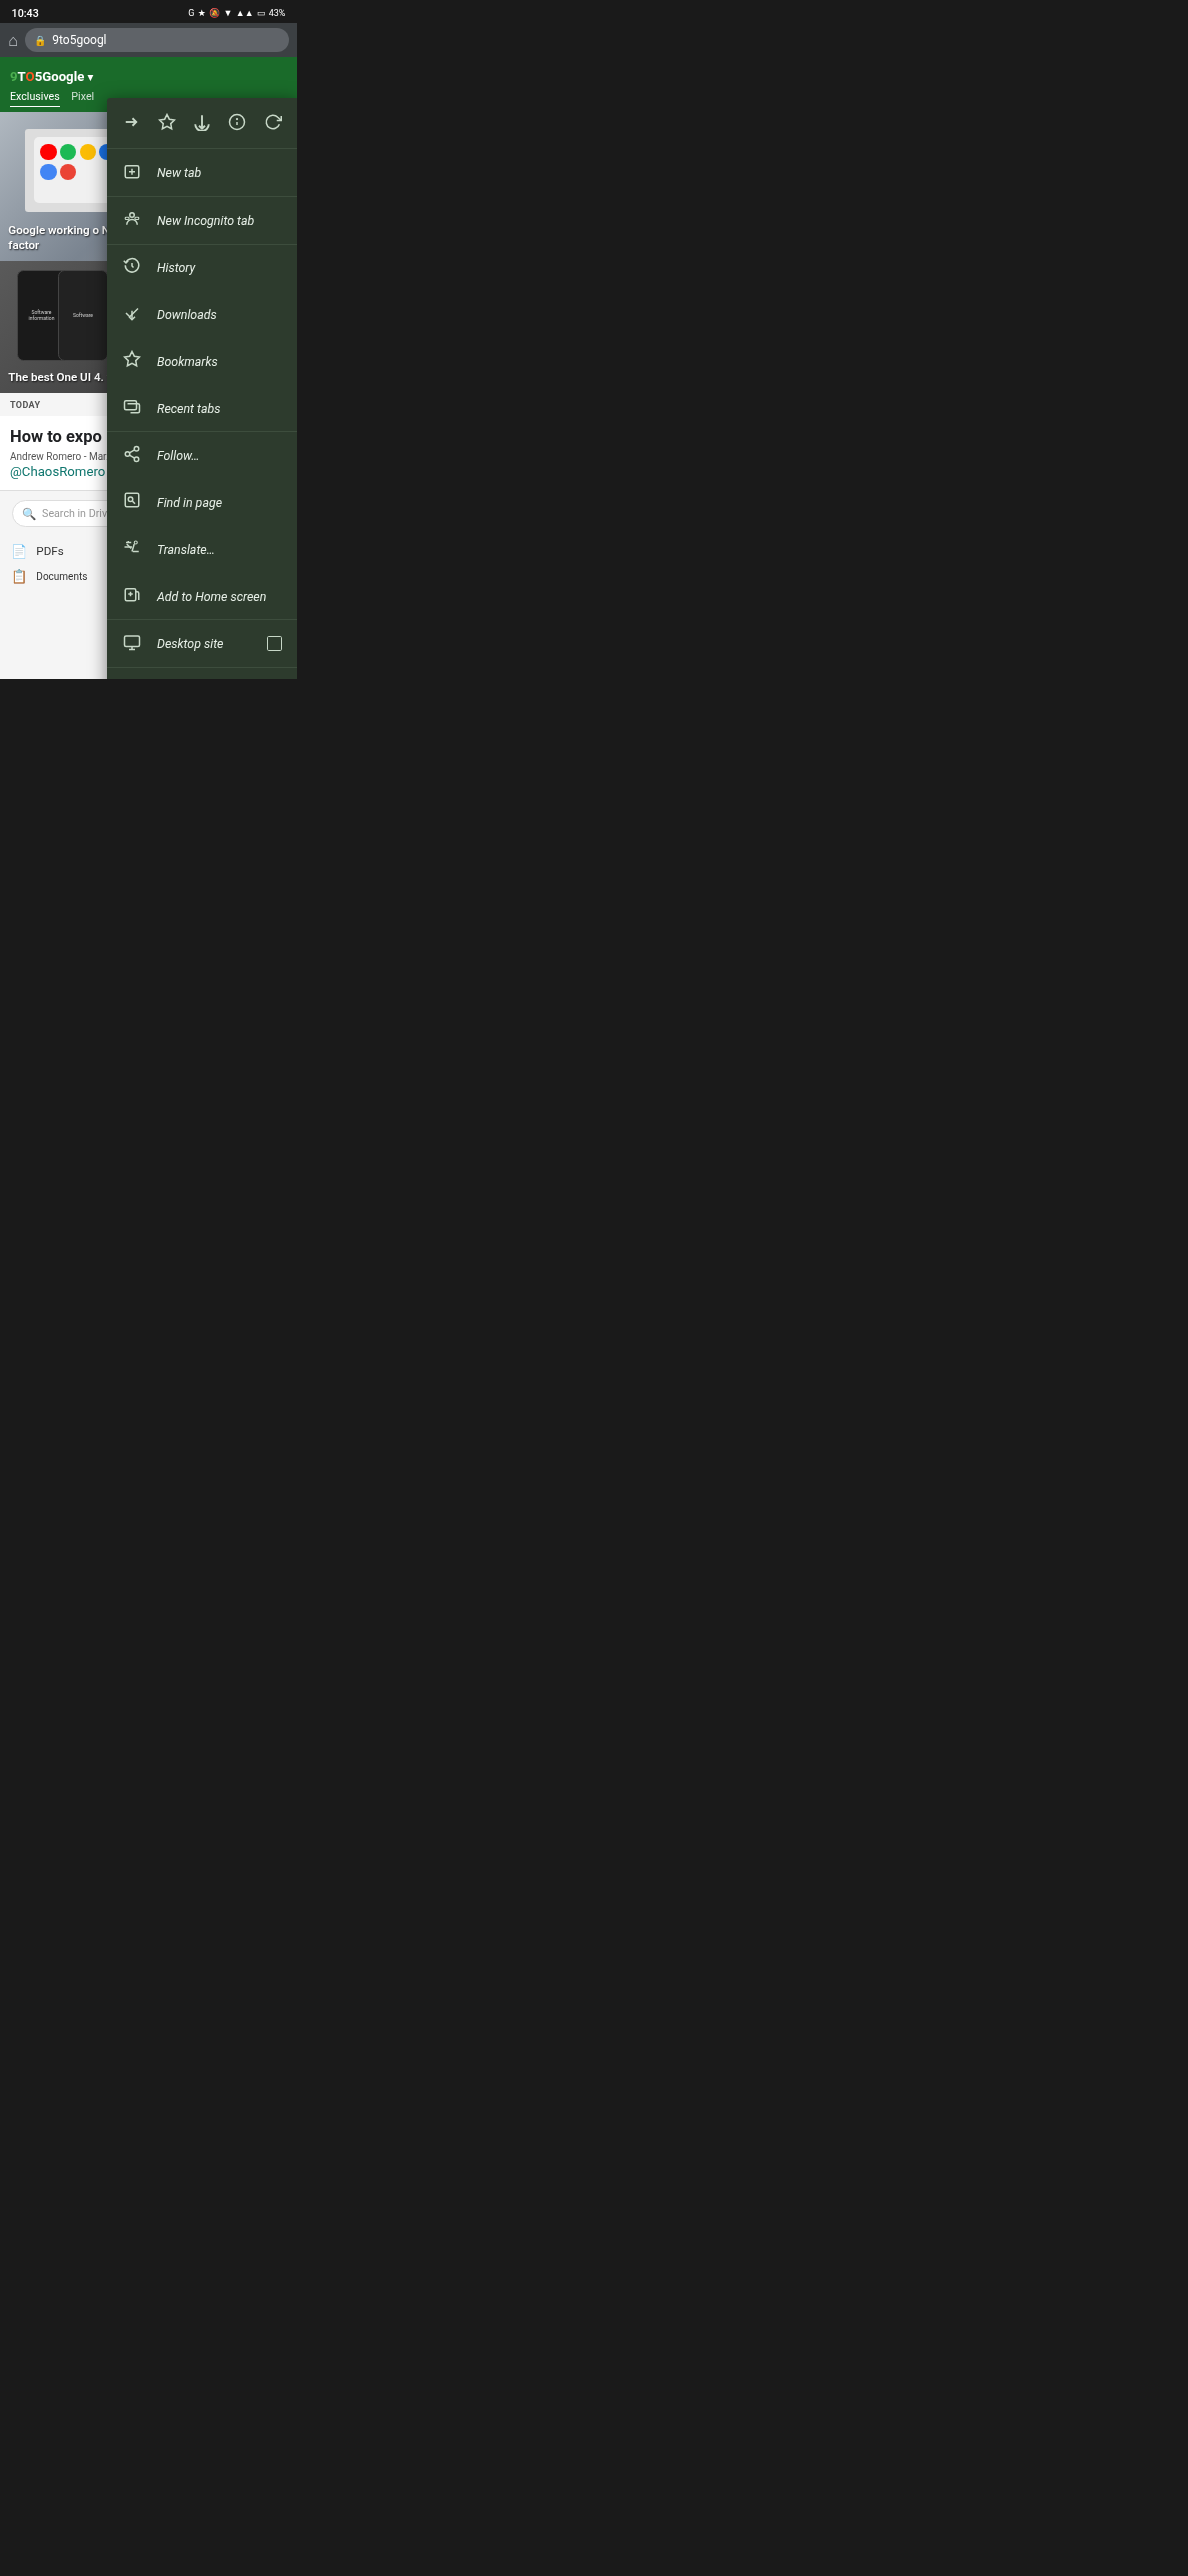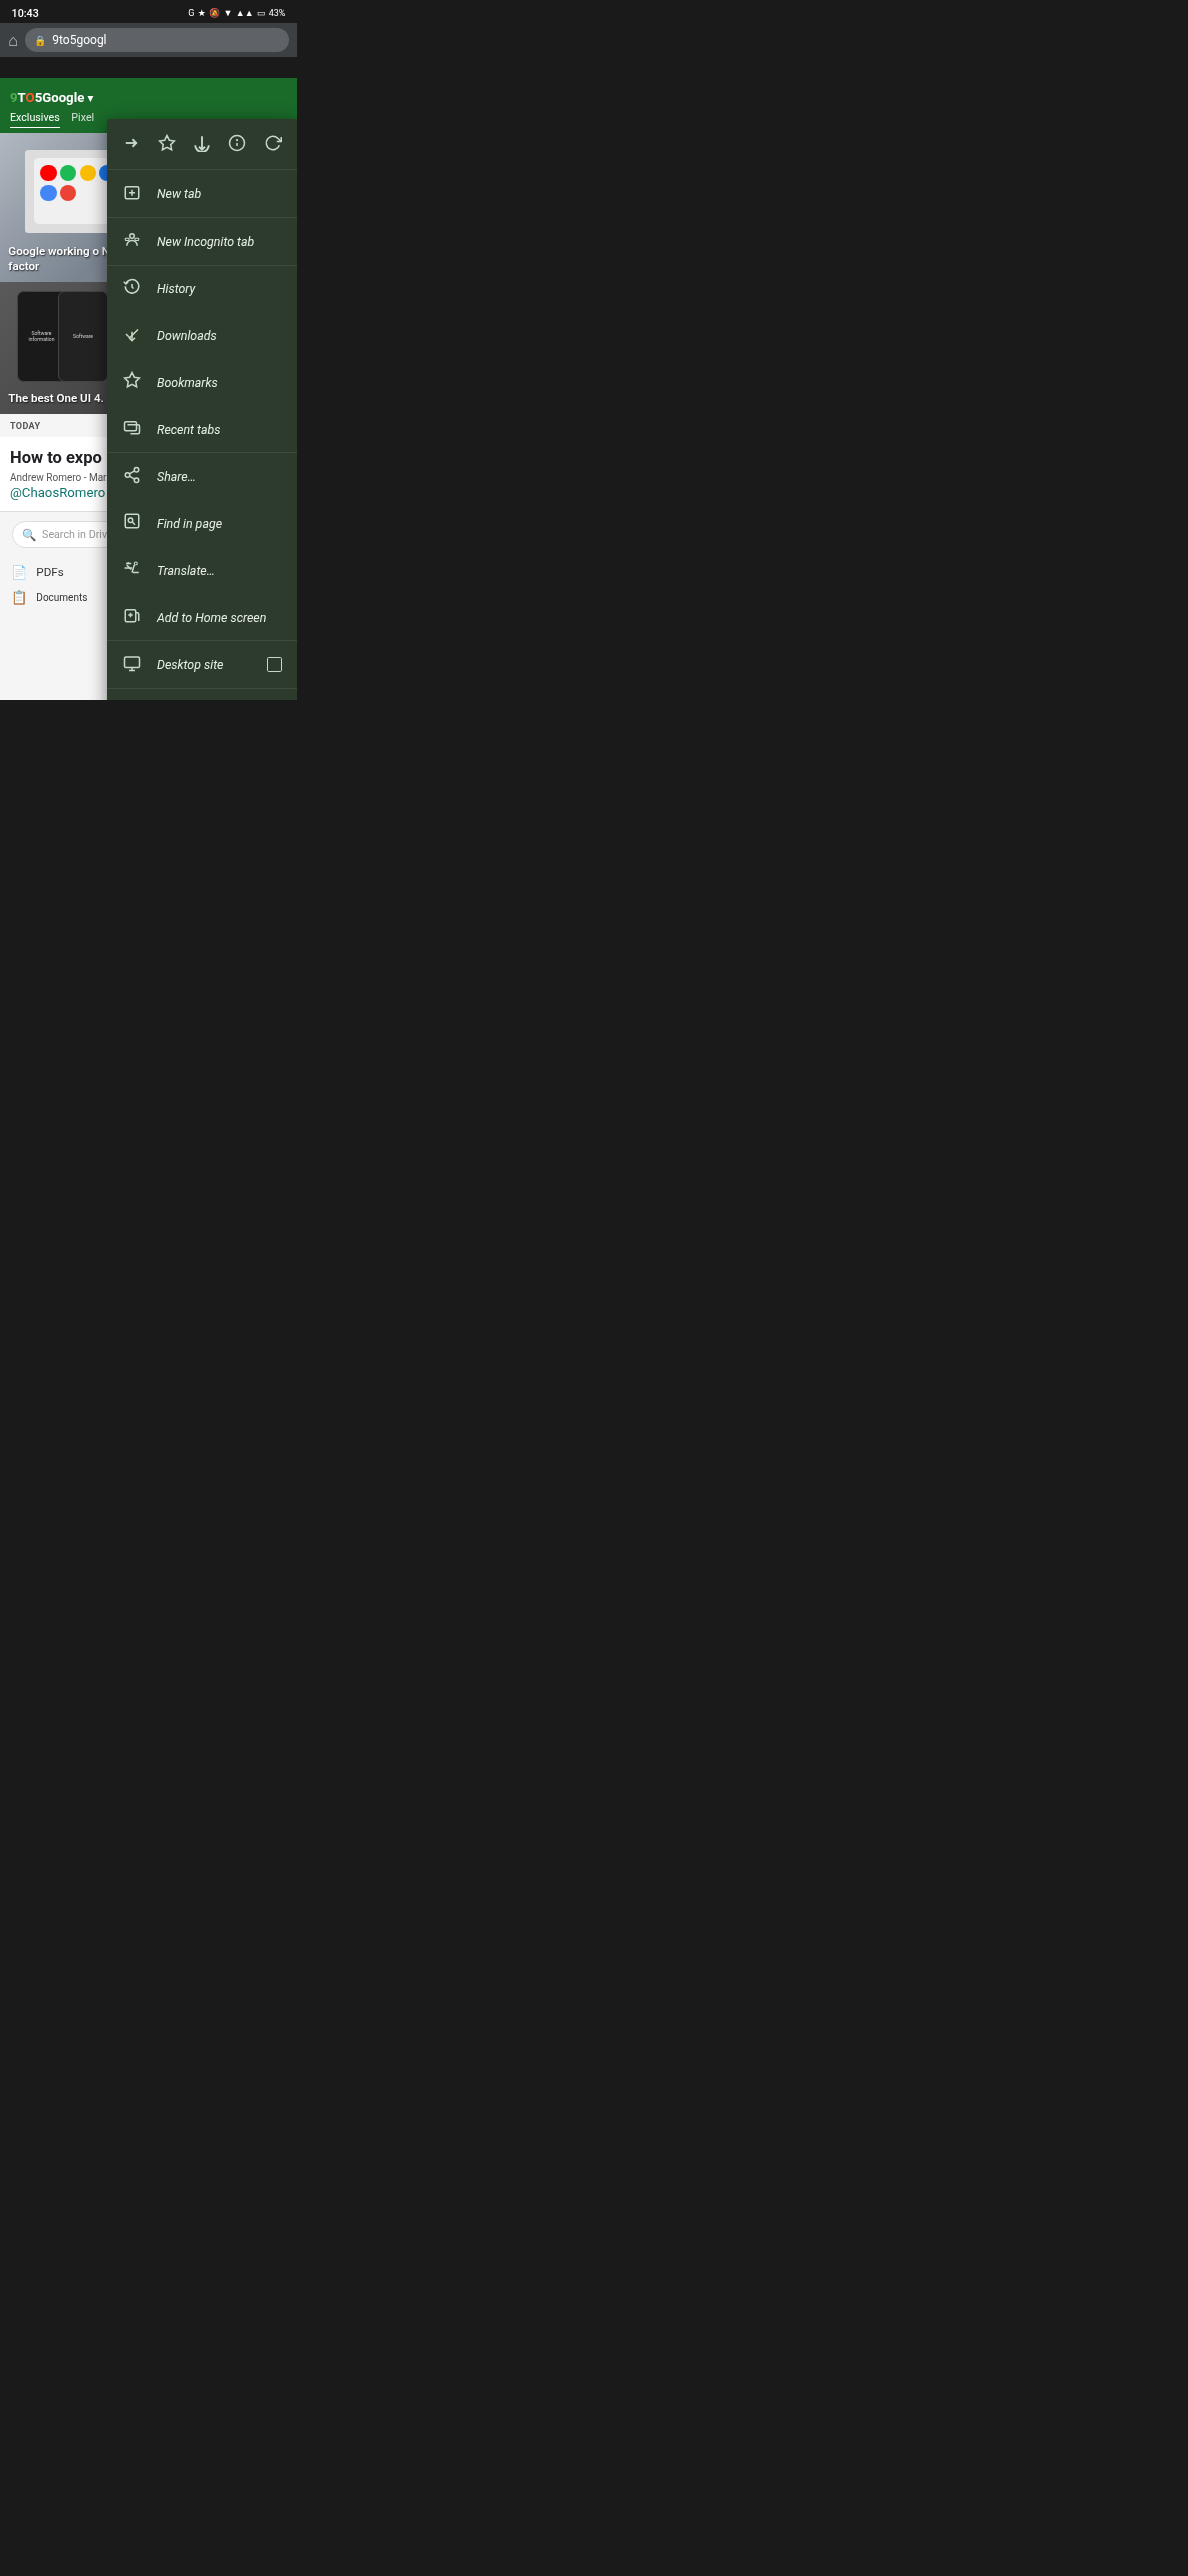--- a/index.html
+++ b/index.html
@@ -354,21 +354,21 @@
   </div>
 
   <div class="address-bar-area">
     <span class="home-icon-btn">⌂</span>
     <div class="address-bar">
       <span class="address-bar-lock">🔒</span>
       <span class="address-bar-text">9to5googl</span>
     </div>
   </div>
 
-  <div class="browser-bg" style="position:relative;margin-top:21px;">
+  <div class="browser-bg" style="position:relative;">
 
     <div class="website-content">
       <div class="site-logo">
         <span class="nine">9</span>T<span class="five">O</span>5Google
       </div>
       <span style="color:white; margin-left:3.3px; font-size:11.6px;">▾</span>
     </div>
 
     <div class="nav-tabs">
       <span class="nav-tab">Exclusives</span>
@@ -571,21 +571,21 @@
       <div class="menu-item">
         <span class="menu-item-icon">
           <svg width="18" height="18" viewBox="0 0 24 24" fill="none">
             <circle cx="18" cy="5" r="3" stroke="#c8d8c8" stroke-width="2"></circle>
             <circle cx="6" cy="12" r="3" stroke="#c8d8c8" stroke-width="2"></circle>
             <circle cx="18" cy="19" r="3" stroke="#c8d8c8" stroke-width="2"></circle>
             <line x1="8.59" y1="13.51" x2="15.42" y2="17.49" stroke="#c8d8c8" stroke-width="2"></line>
             <line x1="15.41" y1="6.51" x2="8.59" y2="10.49" stroke="#c8d8c8" stroke-width="2"></line>
           </svg>
         </span>
-        <span class="menu-item-label">Share…</span>
+        <span class="menu-item-label">Follow…</span>
       </div>
 
       <div class="menu-item">
         <span class="menu-item-icon">
           <svg width="18" height="18" viewBox="0 0 24 24" fill="none">
             <rect x="3" y="3" width="18" height="18" rx="2" stroke="#c8d8c8" stroke-width="2"></rect>
             <circle cx="10" cy="11" r="3" stroke="#c8d8c8" stroke-width="2"></circle>
             <line x1="12.5" y1="13.5" x2="16" y2="17" stroke="#c8d8c8" stroke-width="2"></line>
           </svg>
         </span>

